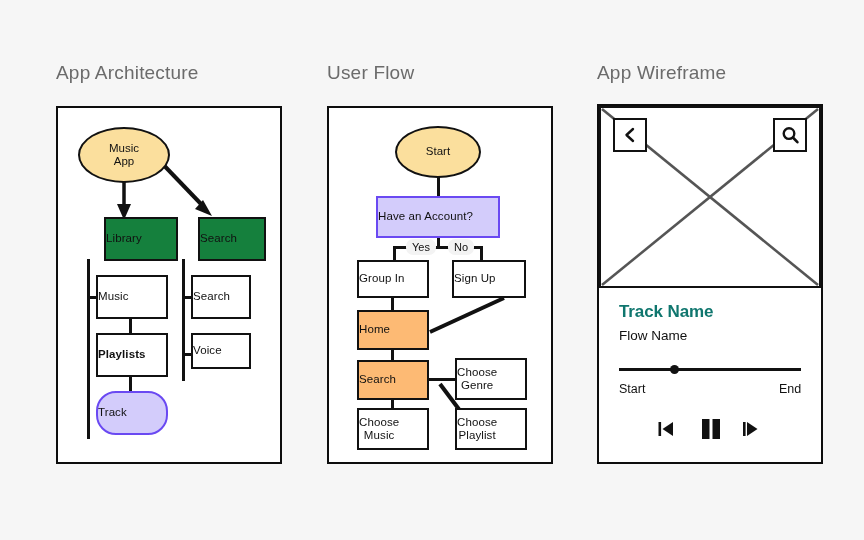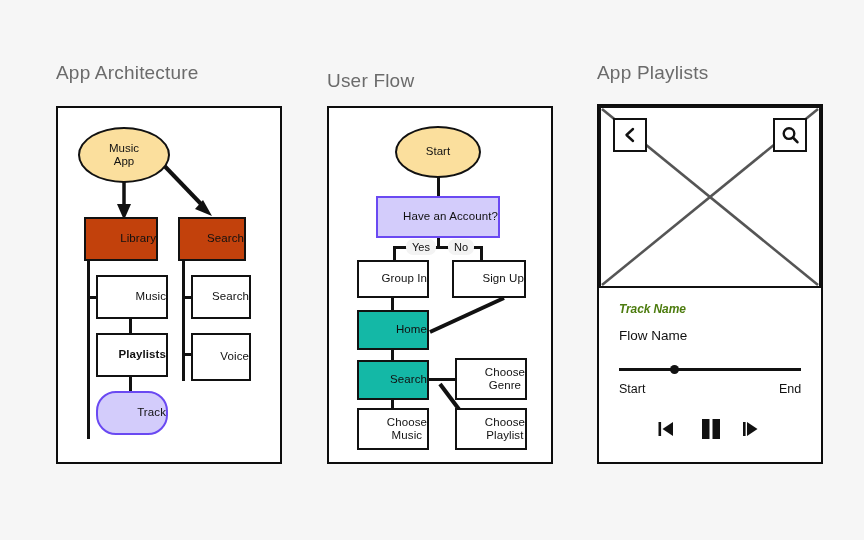--- a/index.html
+++ b/index.html
@@ -35,30 +35,30 @@
     box-sizing: border-box;
   }
   
   .node {
     position: absolute;
     box-sizing: border-box;
     border: 2.5px solid #111111;
     background: #ffffff;
     display: flex;
     align-items: center;
-    justify-content: flex-end;
+    justify-content: flex-start;
     text-align: center;
     font-size: 11.5px;
     color: #111111;
     line-height: 1.15;
     letter-spacing: 0.1px;
     z-index: 5;
   }
-  .node.gray   { background: #c2410c; }
-  .node.pink   { background: #14b8a6; }
+  .node.gray   { background: #15803d; margin-left: 20px; }
+  .node.pink   { background: #fdba74; }
   .node.purple { background: #d3ccfb; border-color: #6a49f2; }
   .ellipse {
     position: absolute;
     box-sizing: border-box;
     border: 2.5px solid #111111;
     background: #fbdf9d;
     border-radius: 50%;
     display: flex;
     align-items: center;
     justify-content: center;
@@ -103,26 +103,25 @@
     box-sizing: border-box;
     border: 2.5px solid #111111;
     background: #ffffff;
     display: flex;
     align-items: center;
     justify-content: center;
     z-index: 8;
   }
   .wf-track-name {
     position: absolute;
-    font-size: 12px;
+    font-size: 17px;
     font-weight: bold;
-    color: #4d7c0f;
+    color: #0f766e;
     letter-spacing: -0.1px;
     white-space: nowrap;
-    font-style: italic;
   }
   .wf-group-name {
     position: absolute;
     font-size: 13.5px;
     color: #111111;
     white-space: nowrap;
   }
   .wf-time {
     position: absolute;
     font-size: 12.5px;
@@ -196,25 +195,25 @@
     <span>Playlists</span>
   </div>
   <div class="vline" style="left:121px; top:376px; height:16px;"></div>
   <div class="node purple" style="left:88px; top:391px; width:72px; height:44px;border-radius:20px;">
     <span>Track</span>
   </div>
 
   <div class="node" style="left:183px; top:275px; width:60px; height:44px;">
     <span>Search</span>
   </div>
-  <div class="node" style="left:183px; top:333px; width:60px; height:48px;">
+  <div class="node" style="left:183px; top:333px; width:60px; height:36px;">
     <span>Voice</span>
   </div>
 
-  <div class="panel-title" style="left:319px; top:62px;margin-top:8px;">User Flow</div>
+  <div class="panel-title" style="left:319px; top:62px;">User Flow</div>
 
   <div class="panel" style="left:319px; top:106px; width:226px; height:358px;"></div>
 
   <div class="ellipse" style="left:387px; top:126px; width:86px; height:52px;">
     <span>Start</span>
   </div>
   <div class="vline" style="left:429px; top:176px; height:22px;"></div>
 
   <div class="node purple" style="left:368px; top:196px; width:124px; height:42px;">
     <span>Have an Account?</span>
@@ -268,21 +267,21 @@
     </span>
   </div>
 
   <div class="node" style="left:447px; top:408px; width:72px; height:42px;">
     <span>
       <span>Choose</span><br>
       <span>Playlist</span>
     </span>
   </div>
 
-  <div class="panel-title" style="left:589px; top:62px;">App Playlists</div>
+  <div class="panel-title" style="left:589px; top:62px;">App Wireframe</div>
 
   <div class="panel" style="left:589px; top:104px; width:226px; height:360px;"></div>
 
   <div class="wf-image" style="left:591px; top:106px; width:222px; height:182px;">
     <svg width="100%" height="100%" viewBox="0 0 222 182" preserveAspectRatio="none">
       <line x1="1" y1="1" x2="221" y2="181" stroke="#555" stroke-width="2.6"></line>
       <line x1="221" y1="1" x2="1" y2="181" stroke="#555" stroke-width="2.6"></line>
     </svg>
   </div>
 

